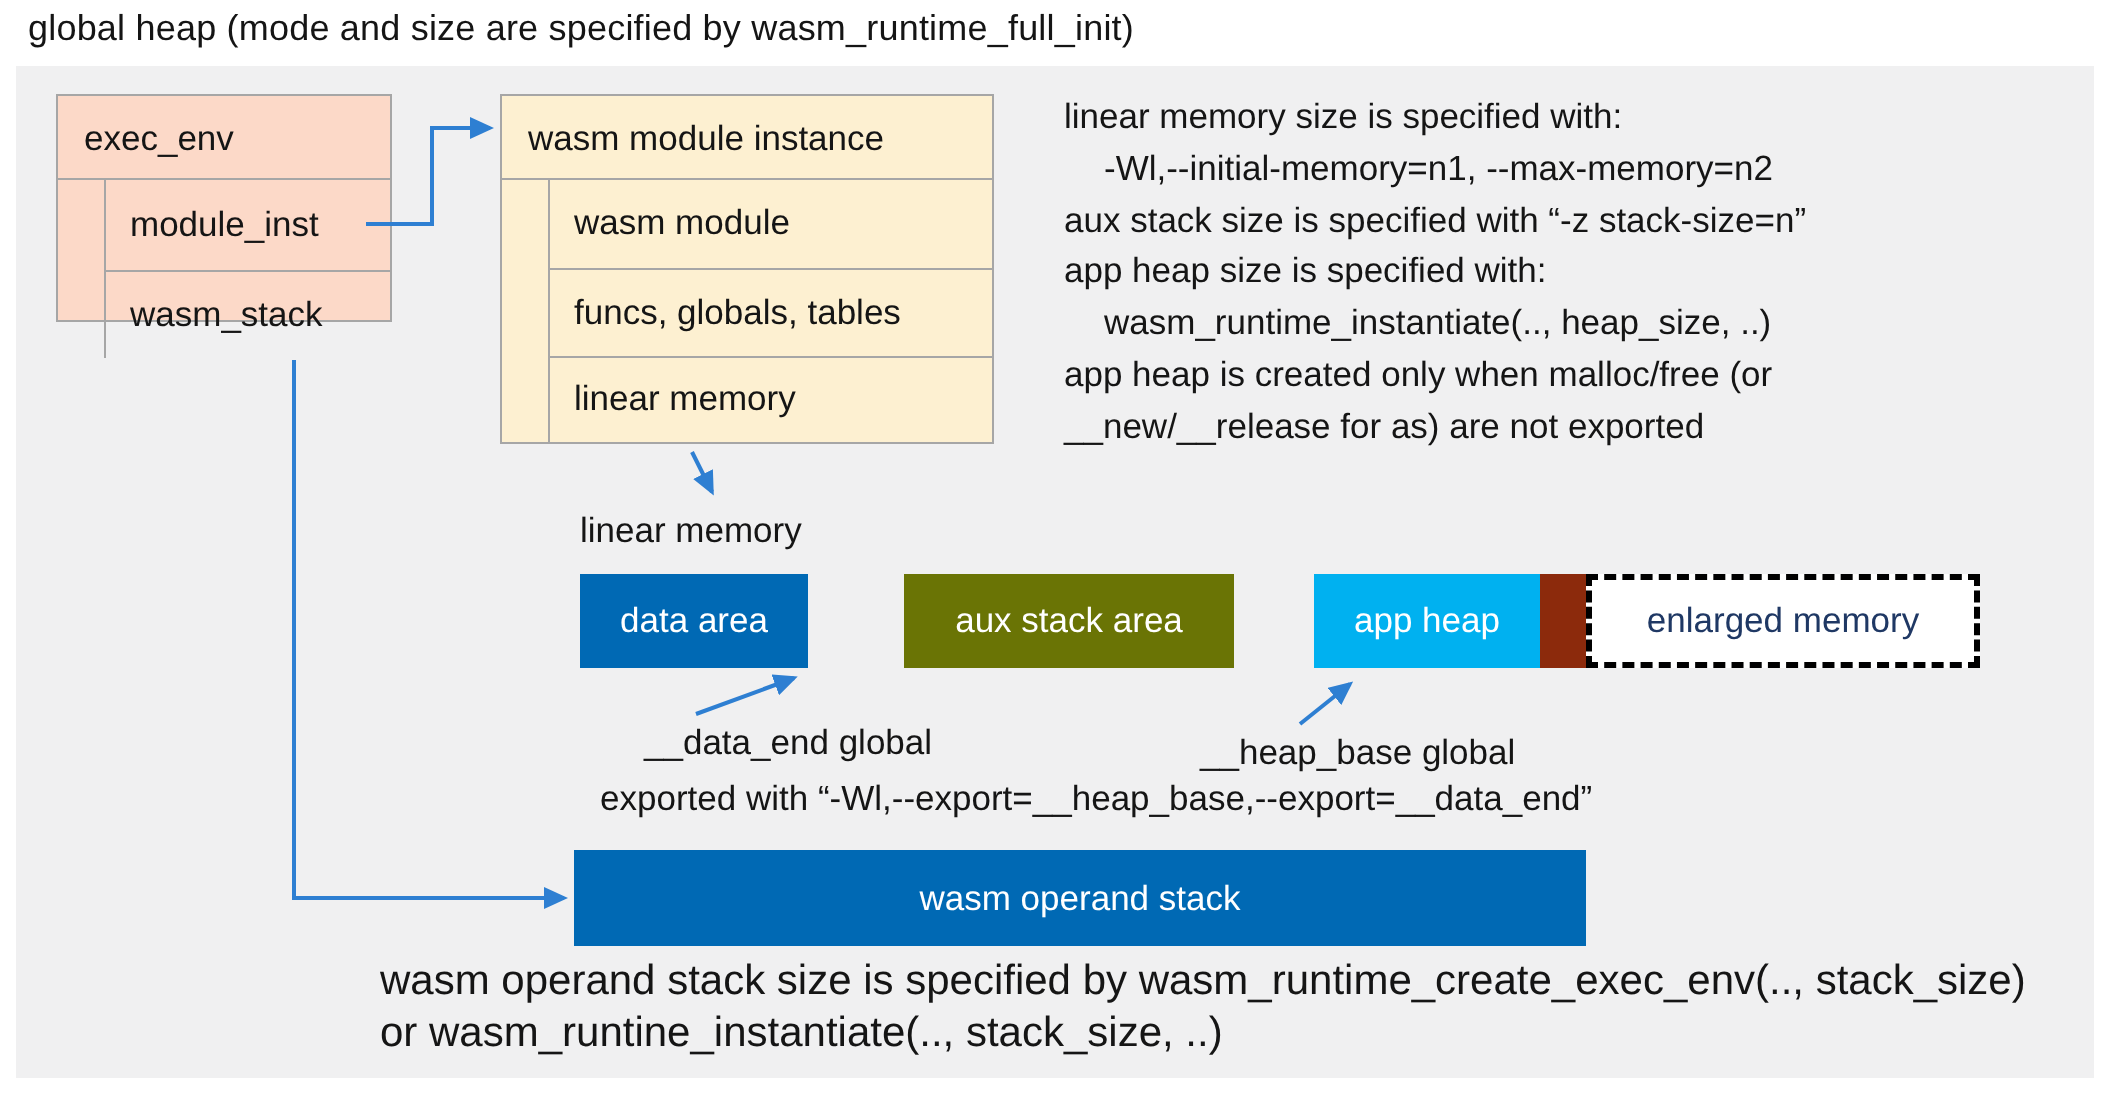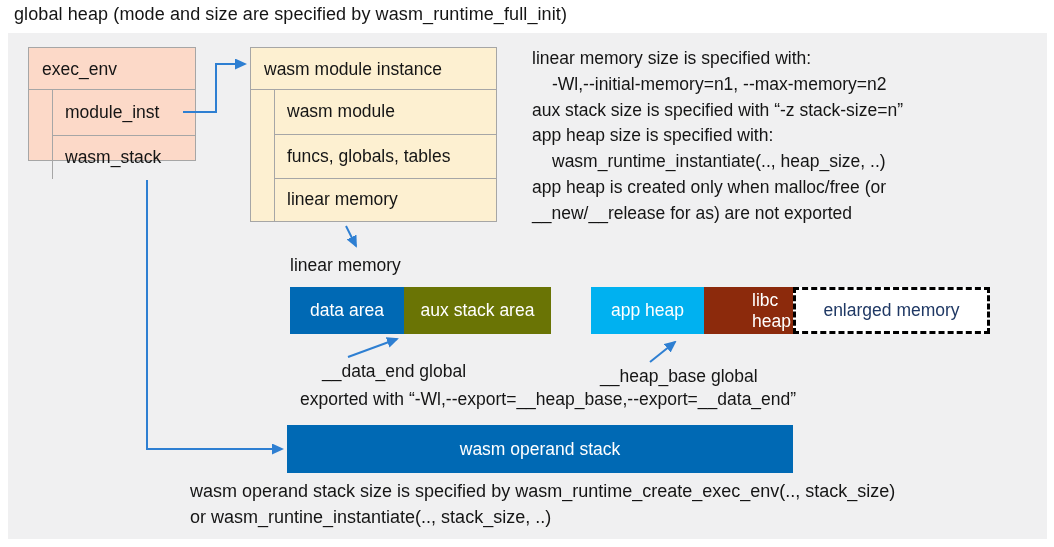--- a/index.html
+++ b/index.html
@@ -30,35 +30,35 @@
 
   
   .notes-right{position:absolute;left:532px;top:46px;font-size:17.5px;line-height:25.8px;z-index:2;}
   .notes-right .indent{padding-left:20px;}
 
   
   .lm-label{position:absolute;left:290px;top:255px;font-size:17.5px;z-index:2;}
   .membar{position:absolute;left:290px;top:287px;height:47px;display:flex;z-index:2;}
   .seg{height:47px;display:flex;align-items:center;justify-content:center;color:#fff;font-size:17.5px;}
   .seg-data{width:114px;background:var(--bar_blue);}
-  .seg-aux{width:147px;background:var(--bar_olive);}
+  .seg-aux{width:165px;background:var(--bar_olive);margin-left:48px;}
   .seg-app{width:113px;background:var(--bar_cyan);margin-left:40px;}
   .seg-libc{width:109px;background:var(--bar_maroon);padding-left:48px;}
   .enlarged{position:absolute;left:793px;top:287px;width:197px;height:47px;background:#ffffff;
     border:3px dashed #000;color:var(--enlarged_text);display:flex;align-items:center;justify-content:center;
     font-size:17.5px;z-index:2;}
 
   .ann{position:absolute;font-size:17.5px;z-index:2;}
   .ann-dataend{left:322px;top:361px;}
   .ann-heapbase{left:600px;top:366px;}
   .ann-exported{left:300px;top:389px;}
 
   .opstack{position:absolute;left:287px;top:425px;width:506px;height:48px;background:var(--bar_blue);
     color:#fff;display:flex;align-items:center;justify-content:center;font-size:17.5px;z-index:2;}
-  .notes-bottom{position:absolute;left:190px;top:478px;font-size:18px;line-height:26px;z-index:2;}
+  .notes-bottom{position:absolute;left:190px;top:478px;font-size:21px;line-height:26px;z-index:2;}
 </style>
 </head>
 <body>
 
 <div class="stage">
 
   <div class="panel"></div>
 
   <div class="title">global heap (mode and size are specified by wasm_runtime_full_init)</div>
 

